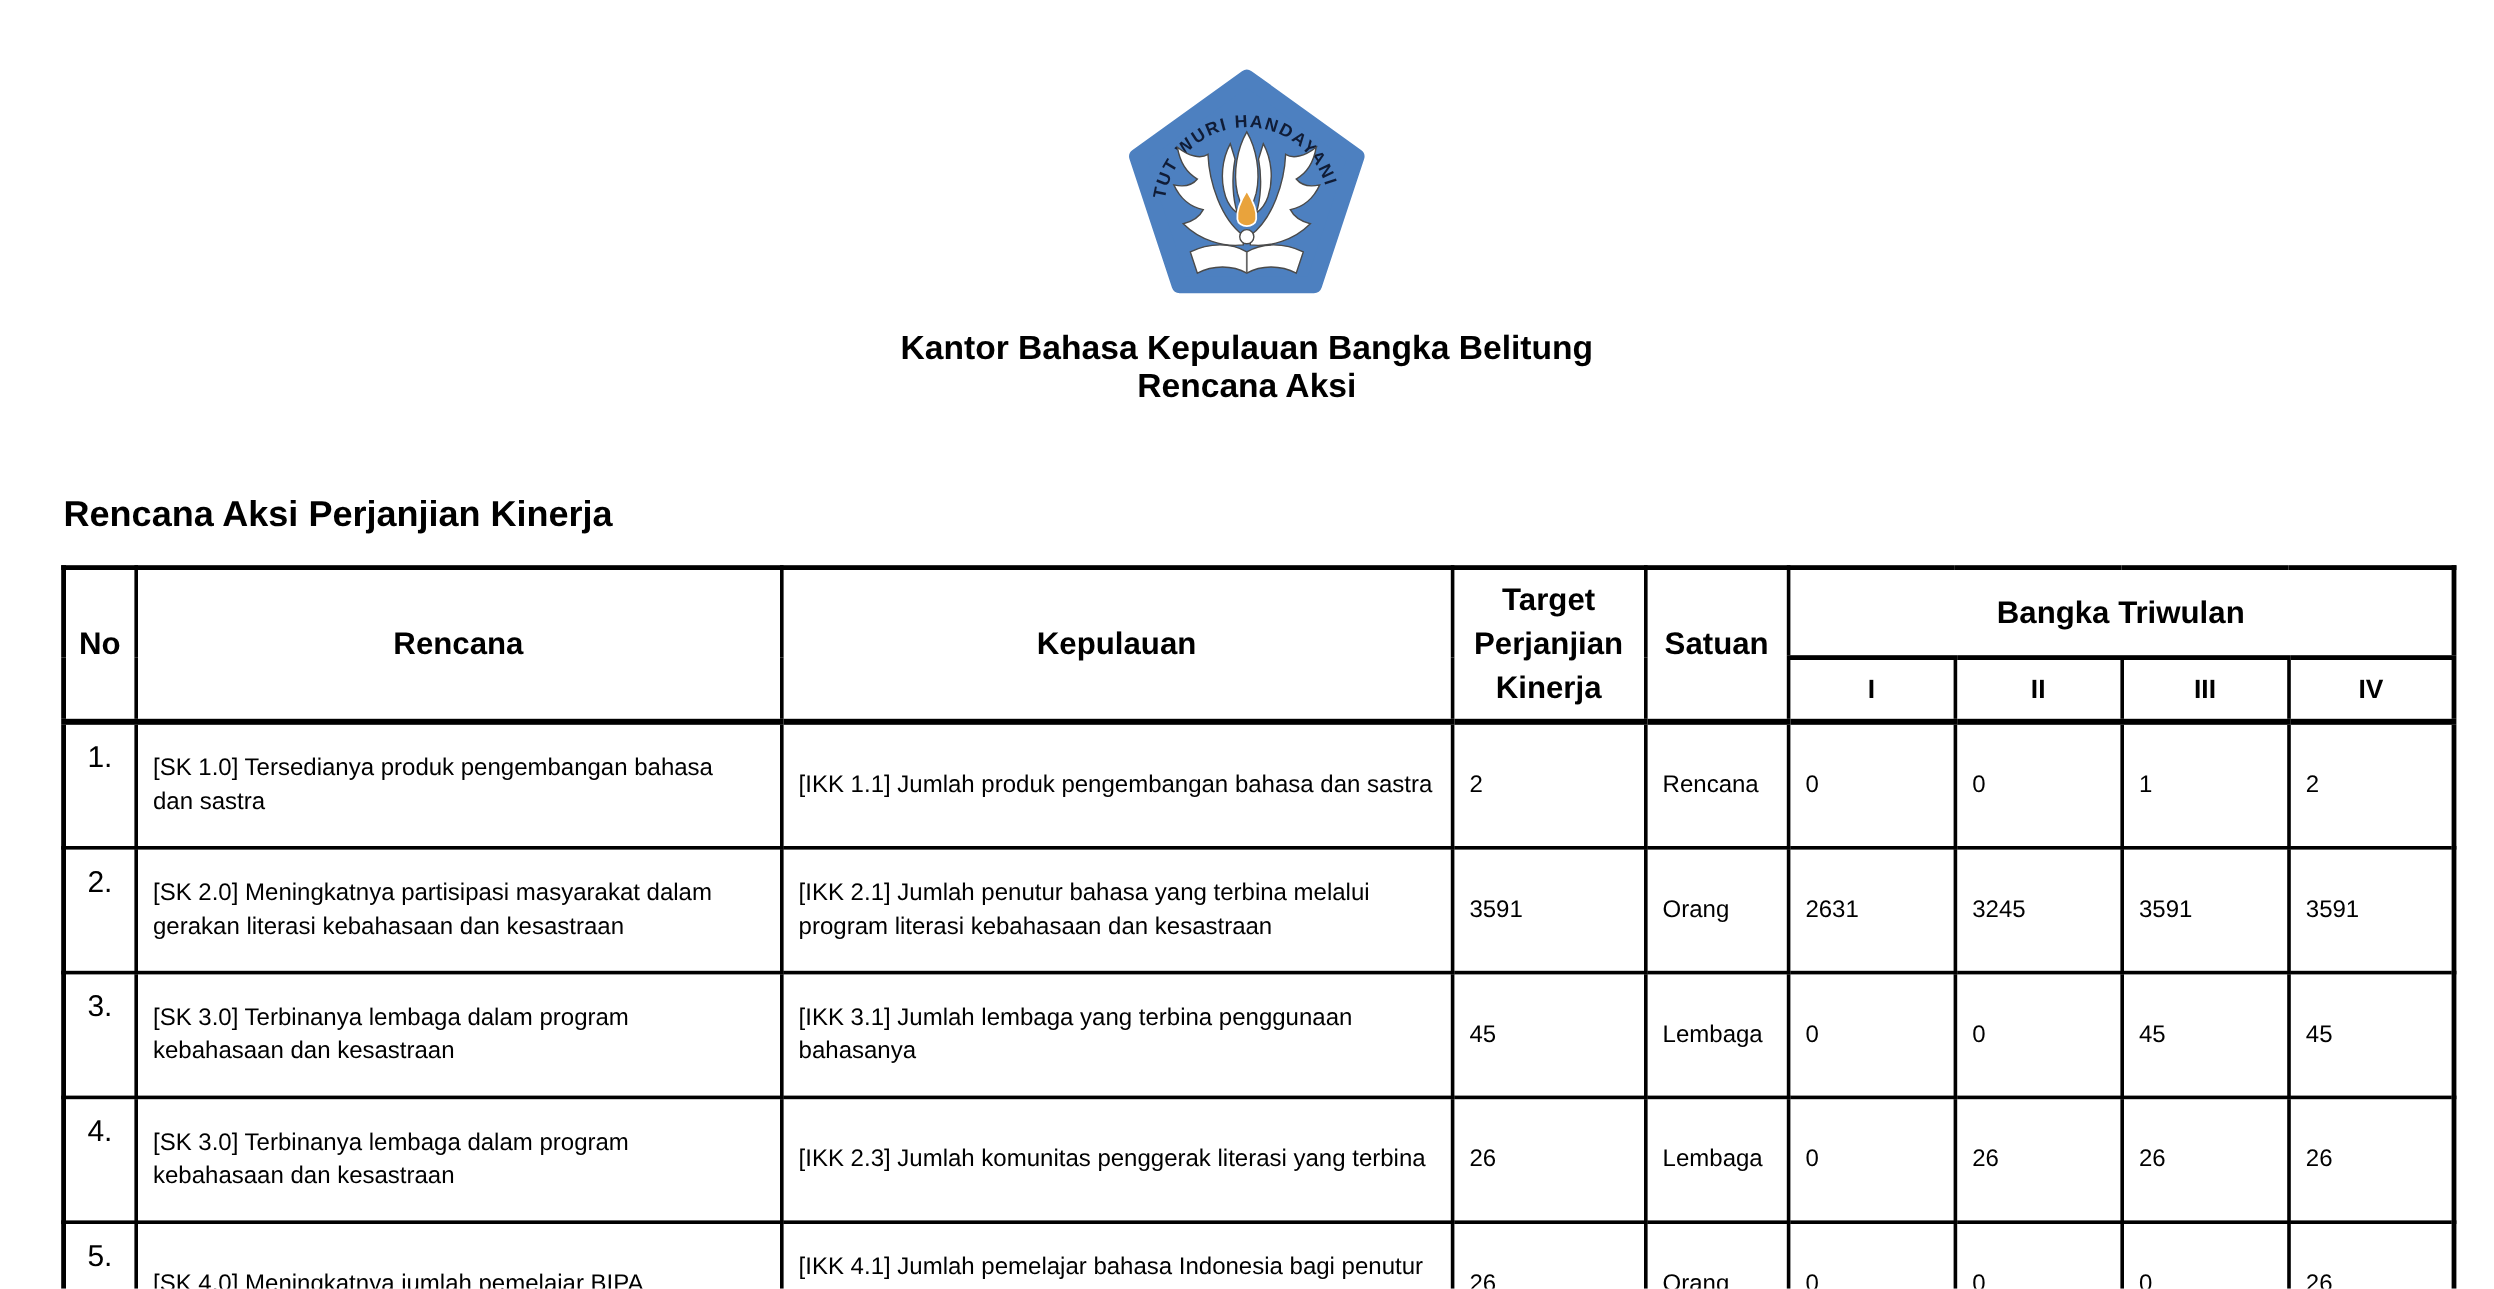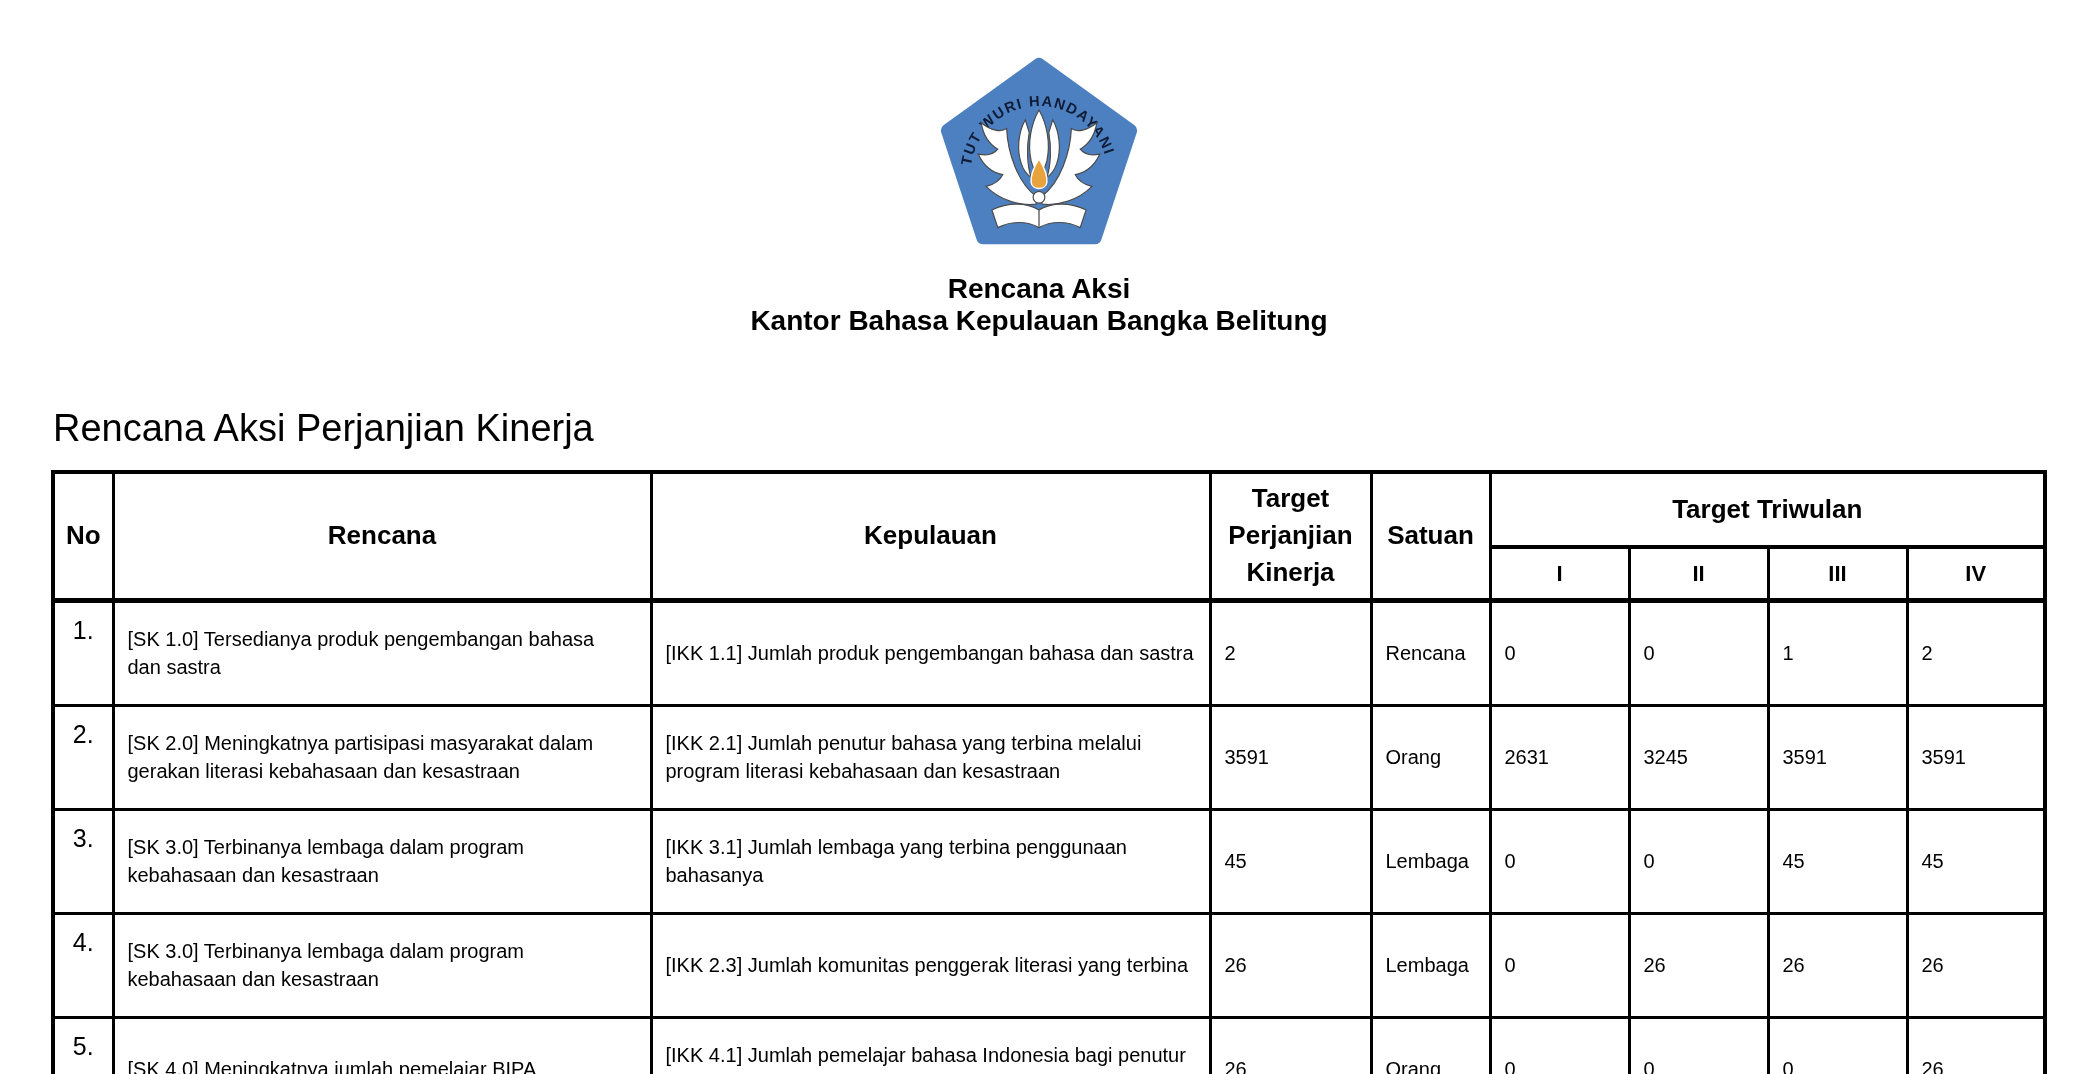--- a/index.html
+++ b/index.html
@@ -18,22 +18,22 @@
   #shield{ stroke:#4d80c0; stroke-width:14; stroke-linejoin:round; }
   .flame{ stroke:#ffffff; stroke-width:1.5; }
   .doc-title{
     margin-top:10px;
     font-weight:bold;
     font-size:28px;
     line-height:32px;
   }
   .section-heading{
     margin:74px 0 0 53px;
-    font-size:38px;
-    font-weight:normal;
+    font-size:30px;
+    font-weight:bold;
     line-height:34px;
   }
   table.ra{
     margin:25px 0 0 51px;
     border-collapse:collapse;
     table-layout:fixed;
     width:1992px;
     border:4px solid #000;
   }
   table.ra th, table.ra td{ border:3px solid #000; }
@@ -75,22 +75,22 @@
         <path class="wh" d="M86 64 C 79 77 77 94 82 109 C 84 115 88 120 92 123 C 88 111 87 93 90 77 Z"></path>
         <path class="wh" d="M114 64 C 121 77 123 94 118 109 C 116 115 112 120 108 123 C 112 111 113 93 110 77 Z"></path>
         <path class="flame" d="M100 104 C 95 112 91 120 92 128 C 93 136 107 136 108 128 C 109 120 105 112 100 104 Z" fill="#e9a33c"></path>
         <circle class="wh" cx="100" cy="143" r="6"></circle>
         <path class="wh" d="M52 156 C 68 148 87 148 100 156 C 113 148 132 148 148 156 L 142 174 C 129 167 112 167 100 174 C 88 167 71 167 58 174 Z"></path>
         <line x1="100" y1="156" x2="100" y2="173" stroke="#666" stroke-width="1.5"></line>
       </g>
     </svg>
 
     <div class="doc-title">
+      <div>Kantor Bahasa Kepulauan Bangka Belitung</div>
       <div>Rencana Aksi</div>
-      <div>Kantor Bahasa Kepulauan Bangka Belitung</div>
     </div>
   </div>
 
   <div class="section-heading">Rencana Aksi Perjanjian Kinerja</div>
 
   <table class="ra">
     <colgroup>
       <col style="width:60px">
         <col style="width:538px">
         <col style="width:559px">
@@ -101,21 +101,21 @@
         <col style="width:139px">
         <col style="width:138px">
     </colgroup>
     <thead>
       <tr class="top-row">
         <th rowspan="2">No</th>
         <th rowspan="2">Rencana</th>
         <th rowspan="2">Kepulauan</th>
         <th rowspan="2">Target Perjanjian Kinerja</th>
         <th rowspan="2">Satuan</th>
-        <th colspan="4">Target Triwulan</th>
+        <th colspan="4">Bangka Triwulan</th>
       </tr>
       <tr class="quarters">
         <th>I</th>
         <th>II</th>
         <th>III</th>
         <th>IV</th>
       </tr>
     </thead>
     <tbody>
       <tr>

